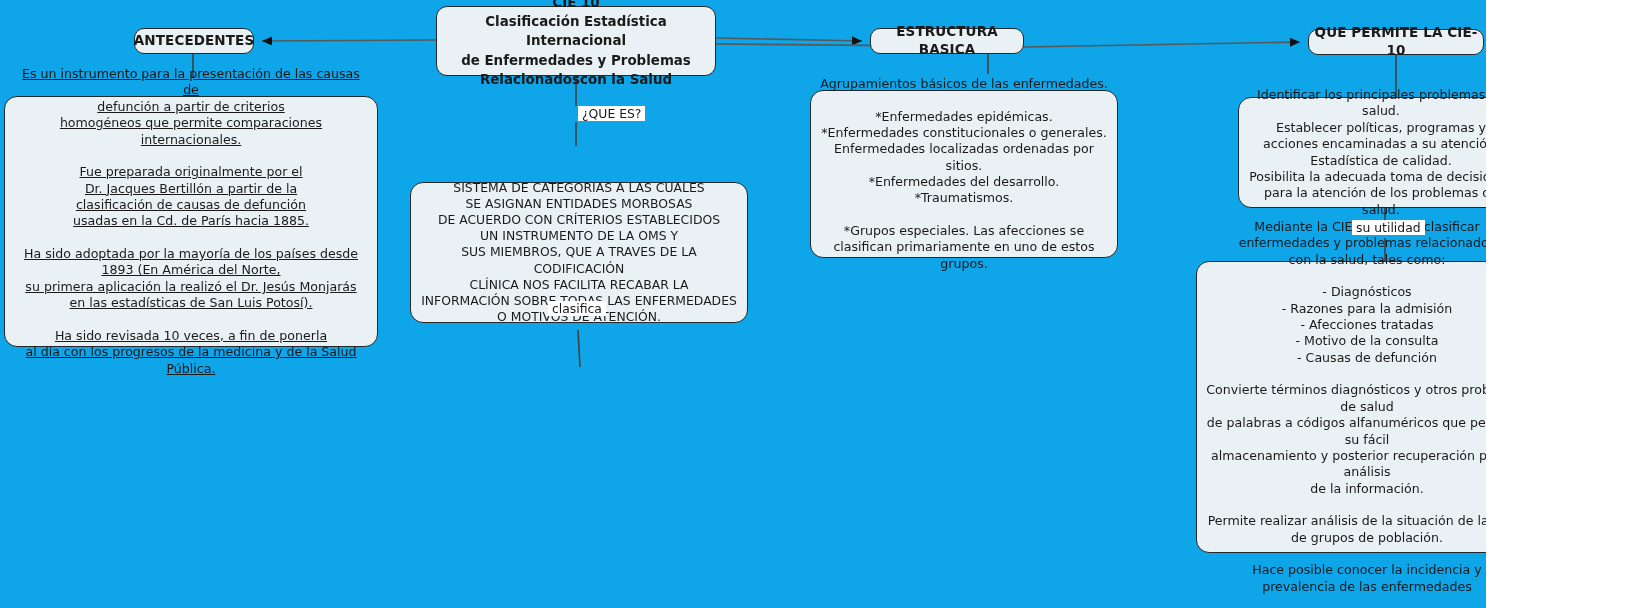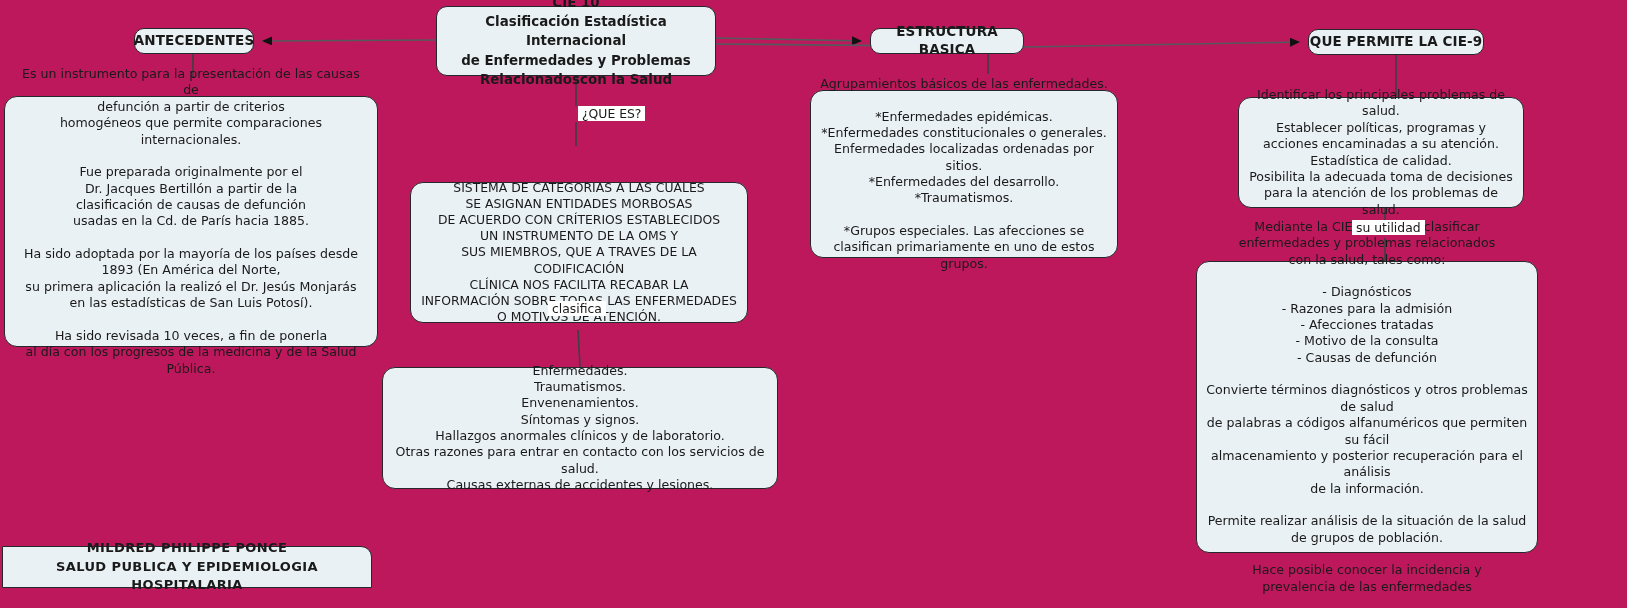--- a/index.html
+++ b/index.html
@@ -6,23 +6,23 @@
     margin: 0;
     padding: 0;
     background: #ffffff;
   }
   body {
     font-family: "DejaVu Sans", sans-serif;
     color: #1a1a1a;
   }
   #canvas {
     position: relative;
-    width: 1627px;
+    width: 1486px;
     height: 608px;
-    background: #be185d;
+    background: #0ea5e9;
     overflow: hidden;
   }
   svg#wires {
     position: absolute;
     left: 0;
     top: 0;
     width: 1627px;
     height: 608px;
     pointer-events: none;
   }
@@ -130,29 +130,29 @@
 
   <div class="node central" style="left:436px; top:6px; width:280px; height:70px;">CIE  10
 Clasificación Estadística Internacional
 de Enfermedades y Problemas
 Relacionadoscon la Salud</div>
 
   <div class="node pill" style="left:134px; top:28px; width:120px; height:26px;">ANTECEDENTES</div>
 
   <div class="node pill" style="left:870px; top:28px; width:154px; height:26px;">ESTRUCTURA  BASICA</div>
 
-  <div class="node pill" style="left:1308px; top:29px; width:176px; height:26px;">QUE PERMITE LA CIE-9</div>
+  <div class="node pill" style="left:1308px; top:29px; width:176px; height:26px;">QUE PERMITE LA CIE-10</div>
 
   <div class="edge-label" style="left:542px; top:106px;margin-left:36px;">¿QUE  ES?</div>
 
   <div class="edge-label" style="left:548px; top:301px;">clasifica</div>
 
   <div class="edge-label" style="left:1352px; top:220px;">su utilidad</div>
 
-  <div class="node panel" style="left:4px; top:96px; width:374px; height:251px;">Es un instrumento para la presentación de las causas de
+  <div class="node panel" style="left:4px; top:96px; width:374px; height:251px;text-decoration:underline;">Es un instrumento para la presentación de las causas de
 defunción a partir de criterios
 homogéneos que permite comparaciones internacionales.
 
 Fue preparada originalmente por el
 Dr. Jacques Bertillón a partir de la
 clasificación de causas de defunción
 usadas en la Cd. de París hacia 1885.
 
 Ha sido adoptada por la mayoría de los países desde
 1893 (En América del Norte,
@@ -164,27 +164,20 @@
 
   <div class="node panel caps" style="left:410px; top:146px; width:338px; height:141px;">SISTEMA DE CATEGORIAS A LAS CUALES
 SE ASIGNAN ENTIDADES MORBOSAS
 DE ACUERDO CON CRÍTERIOS ESTABLECIDOS
 UN INSTRUMENTO DE LA OMS Y
 SUS MIEMBROS, QUE A TRAVES DE LA CODIFICACIÓN
 CLÍNICA NOS FACILITA RECABAR LA
 INFORMACIÓN SOBRE TODAS LAS ENFERMEDADES
 O MOTIVOS DE ATENCIÓN.</div>
 
-  <div class="node panel" style="left:382px; top:367px; width:396px; height:122px;">Enfermedades.
-Traumatismos.
-Envenenamientos.
-Síntomas y signos.
-Hallazgos anormales clínicos y de laboratorio.
-Otras razones para entrar en contacto con los servicios de salud.
-Causas externas de accidentes y lesiones.</div>
 
   <div class="node panel" style="left:810px; top:90px; width:308px; height:168px;">Agrupamientos básicos de las enfermedades.
 
 *Enfermedades epidémicas.
 *Enfermedades constitucionales o generales.
 Enfermedades localizadas ordenadas por sitios.
 *Enfermedades del desarrollo.
 *Traumatismos.
 
 *Grupos especiales. Las afecciones se
@@ -211,16 +204,14 @@
 de palabras a códigos   alfanuméricos que permiten su fácil
 almacenamiento y posterior recuperación para el análisis
 de la información.
 
 Permite realizar análisis de la situación de la salud
 de grupos de población.
 
 Hace posible conocer la incidencia y
 prevalencia de las enfermedades</div>
 
-  <div class="node footer-box" style="left:2px; top:546px; width:370px; height:42px;">MILDRED  PHILIPPE  PONCE
-SALUD  PUBLICA  Y  EPIDEMIOLOGIA  HOSPITALARIA</div>
 
 </div>
 
 </body></html>

